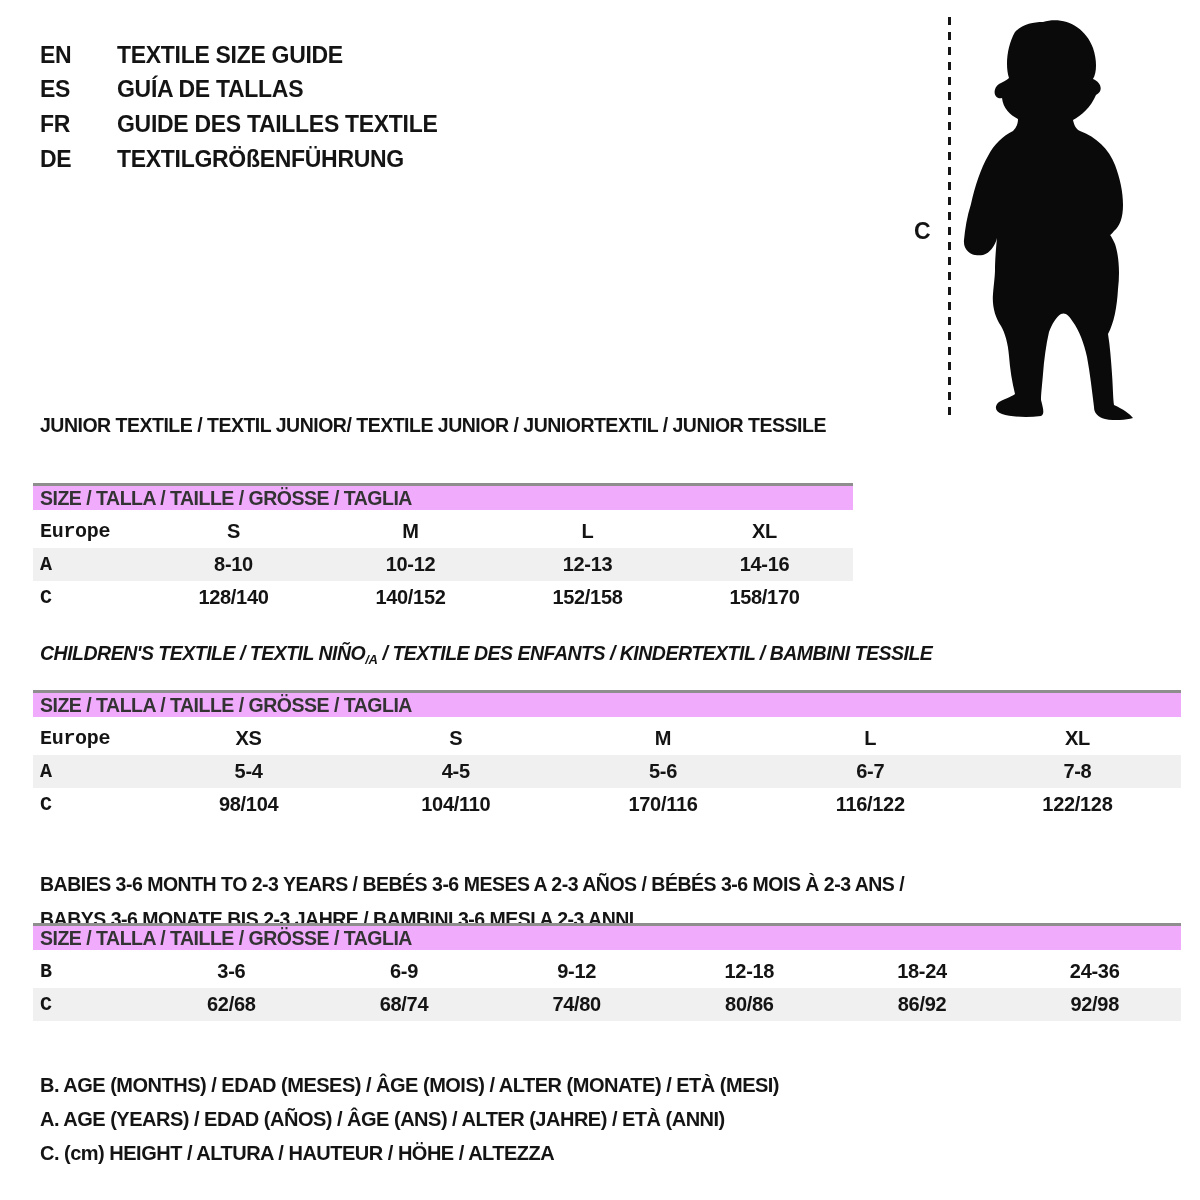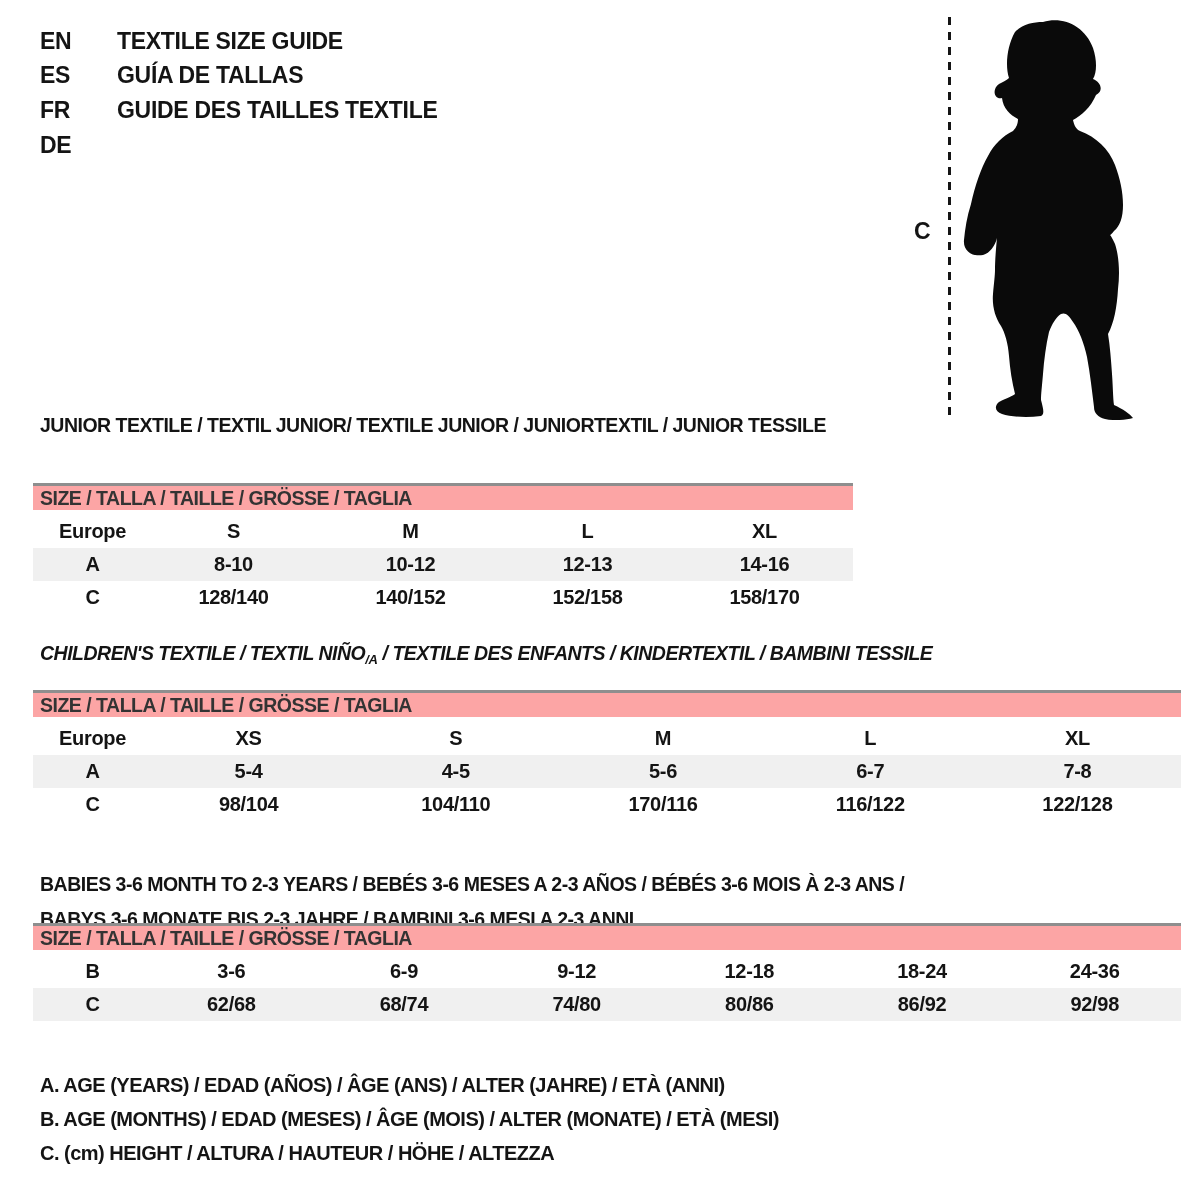--- a/index.html
+++ b/index.html
@@ -2,21 +2,21 @@
 <html><head>
 <meta charset="utf-8">
 <style>
   html,body{margin:0;padding:0;}
   body{
     width:1200px;height:1200px;position:relative;background:#ffffff;
     font-family:"Liberation Sans", sans-serif;font-weight:bold;color:#141414;
     overflow:hidden;letter-spacing:-0.3px;
   }
   
-  .lang-list{position:absolute;left:40px;top:24px;}
+  .lang-list{position:absolute;left:40px;top:38px;}
   .lang-row{display:flex;height:34.6px;align-items:center;font-size:23px;}
   .lang-code{width:77px;flex:0 0 77px;}
   .lang-title{white-space:nowrap;}
 
   
   .silhouette{position:absolute;left:957px;top:14px;width:192px;height:406px;}
   .measure-line{
     position:absolute;left:948px;top:17px;width:3px;height:400px;
     background-image:repeating-linear-gradient(to bottom,#151515 0px,#151515 8px,transparent 8px,transparent 15px);
   }
@@ -28,28 +28,28 @@
   #children-title{top:641px;font-style:italic;}
   #babies-title{top:867px;line-height:35px;}
   .sub-inline{font-size:13px;vertical-align:-4px;letter-spacing:-0.3px;}
 
   
   .size-table{position:absolute;left:33px;}
   #junior-table{top:483px;width:820px;}
   #children-table{top:690px;width:1148px;}
   #babies-table{top:923px;width:1148px;}
   .thead{
-    box-sizing:border-box;height:27px;background:#fca5a5;border-top:3px solid #8e8e8e;
+    box-sizing:border-box;height:27px;background:#f0abfc;border-top:3px solid #8e8e8e;
     line-height:24px;padding-left:7px;font-size:19.5px;letter-spacing:-0.5px;color:#333333;
     margin-bottom:5px;
   }
   .trow{display:flex;height:33px;line-height:33px;font-size:20px;}
   .trow.alt{background:#f0f0f0;}
   .tcell{flex:1;text-align:center;white-space:nowrap;}
-  .tcell.label{flex:0 0 105px;text-align:center;padding-left:7px;}
+  .tcell.label{flex:0 0 105px;text-align:left;padding-left:7px;font-family:Liberation Mono, monospace;}
 
   
   .legend{position:absolute;left:40px;top:1068px;}
   .legend-line{height:34px;line-height:34px;font-size:20px;letter-spacing:-0.5px;white-space:nowrap;}
 </style>
 </head>
 <body>
 
 <div class="lang-list">
   <div class="lang-row">
@@ -59,20 +59,21 @@
   <div class="lang-row">
     <span class="lang-code">ES</span>
     <span class="lang-title">GUÍA DE TALLAS</span>
   </div>
   <div class="lang-row">
     <span class="lang-code">FR</span>
     <span class="lang-title">GUIDE DES TAILLES TEXTILE</span>
   </div>
   <div class="lang-row">
     <span class="lang-code">DE</span>
+    <span class="lang-title">TEXTILGRÖßENFÜHRUNG</span>
   </div>
 </div>
 
 <div class="measure-line"></div>
 <div class="measure-label">C</div>
 
 <svg class="silhouette" viewBox="0 0 192 406" aria-hidden="true">
   <path d="M86,8
        C106,2 128,12 136,34
        C140,46 140,58 136,65
@@ -197,16 +198,16 @@
       <div class="tcell">62/68</div>
       <div class="tcell">68/74</div>
       <div class="tcell">74/80</div>
       <div class="tcell">80/86</div>
       <div class="tcell">86/92</div>
       <div class="tcell">92/98</div>
     </div>
   </div>
 
 <div class="legend">
+  <div class="legend-line">B. AGE (MONTHS) / EDAD (MESES) / ÂGE (MOIS) / ALTER (MONATE) / ETÀ (MESI)</div>
   <div class="legend-line">A. AGE (YEARS) / EDAD (AÑOS) / ÂGE (ANS) / ALTER (JAHRE) / ETÀ (ANNI)</div>
-  <div class="legend-line">B. AGE (MONTHS) / EDAD (MESES) / ÂGE (MOIS) / ALTER (MONATE) / ETÀ (MESI)</div>
   <div class="legend-line">C. (cm) HEIGHT / ALTURA / HAUTEUR / HÖHE / ALTEZZA</div>
 </div>
 
 </body></html>

